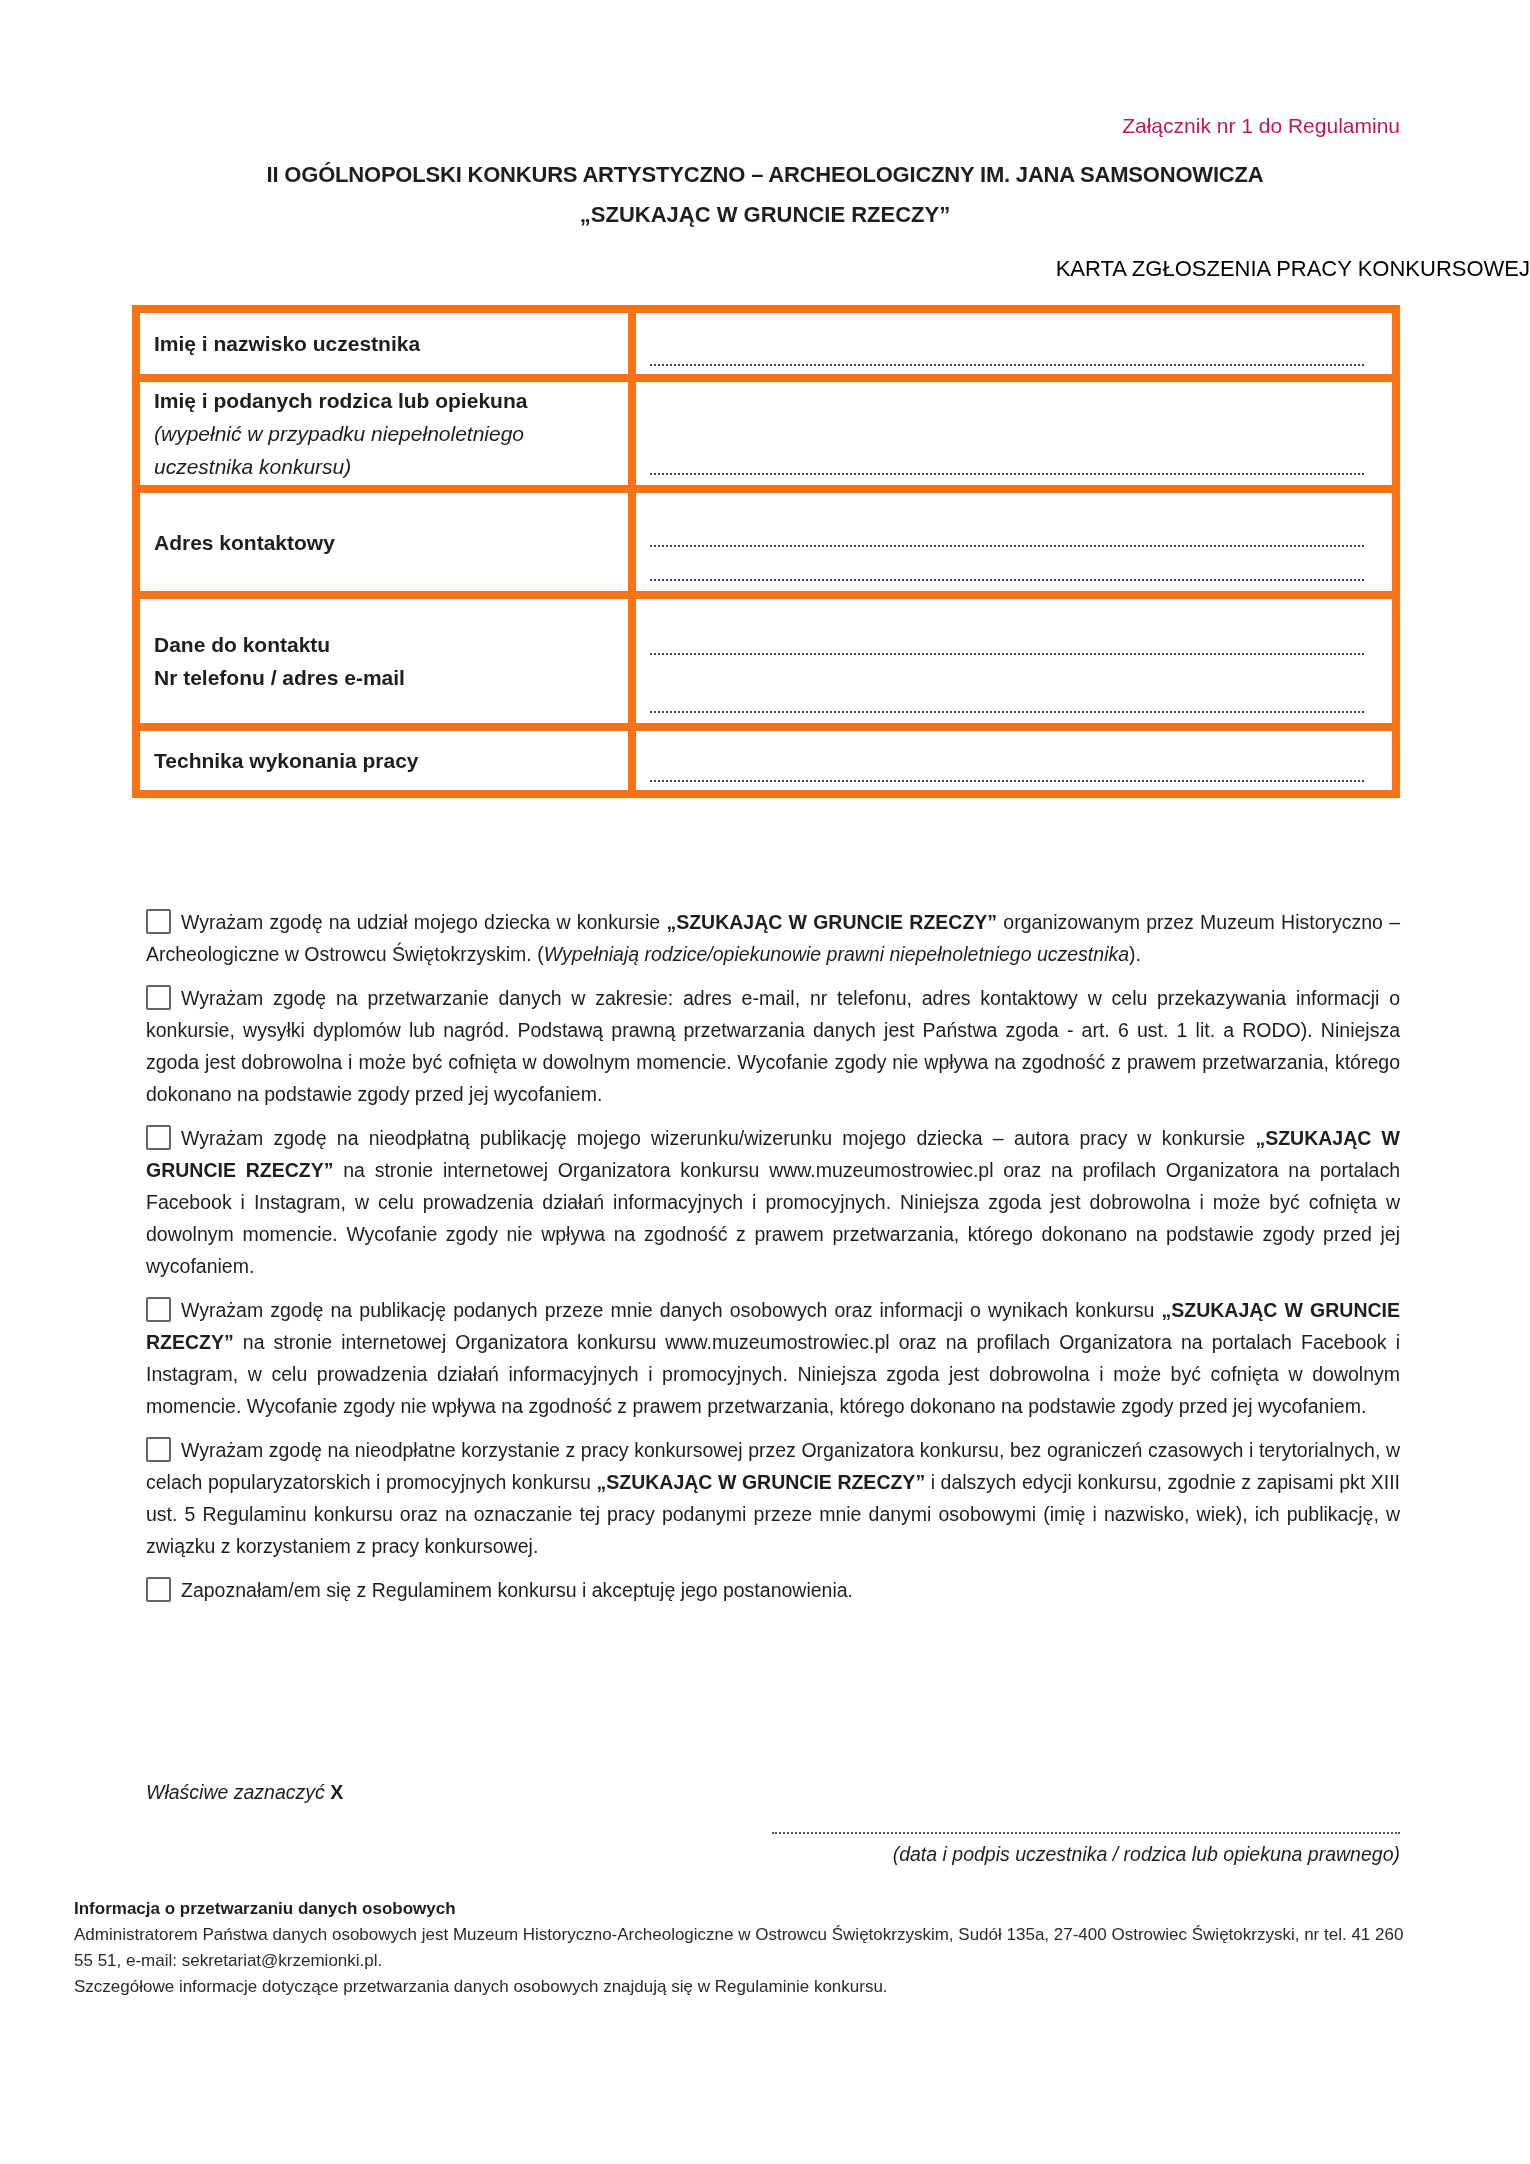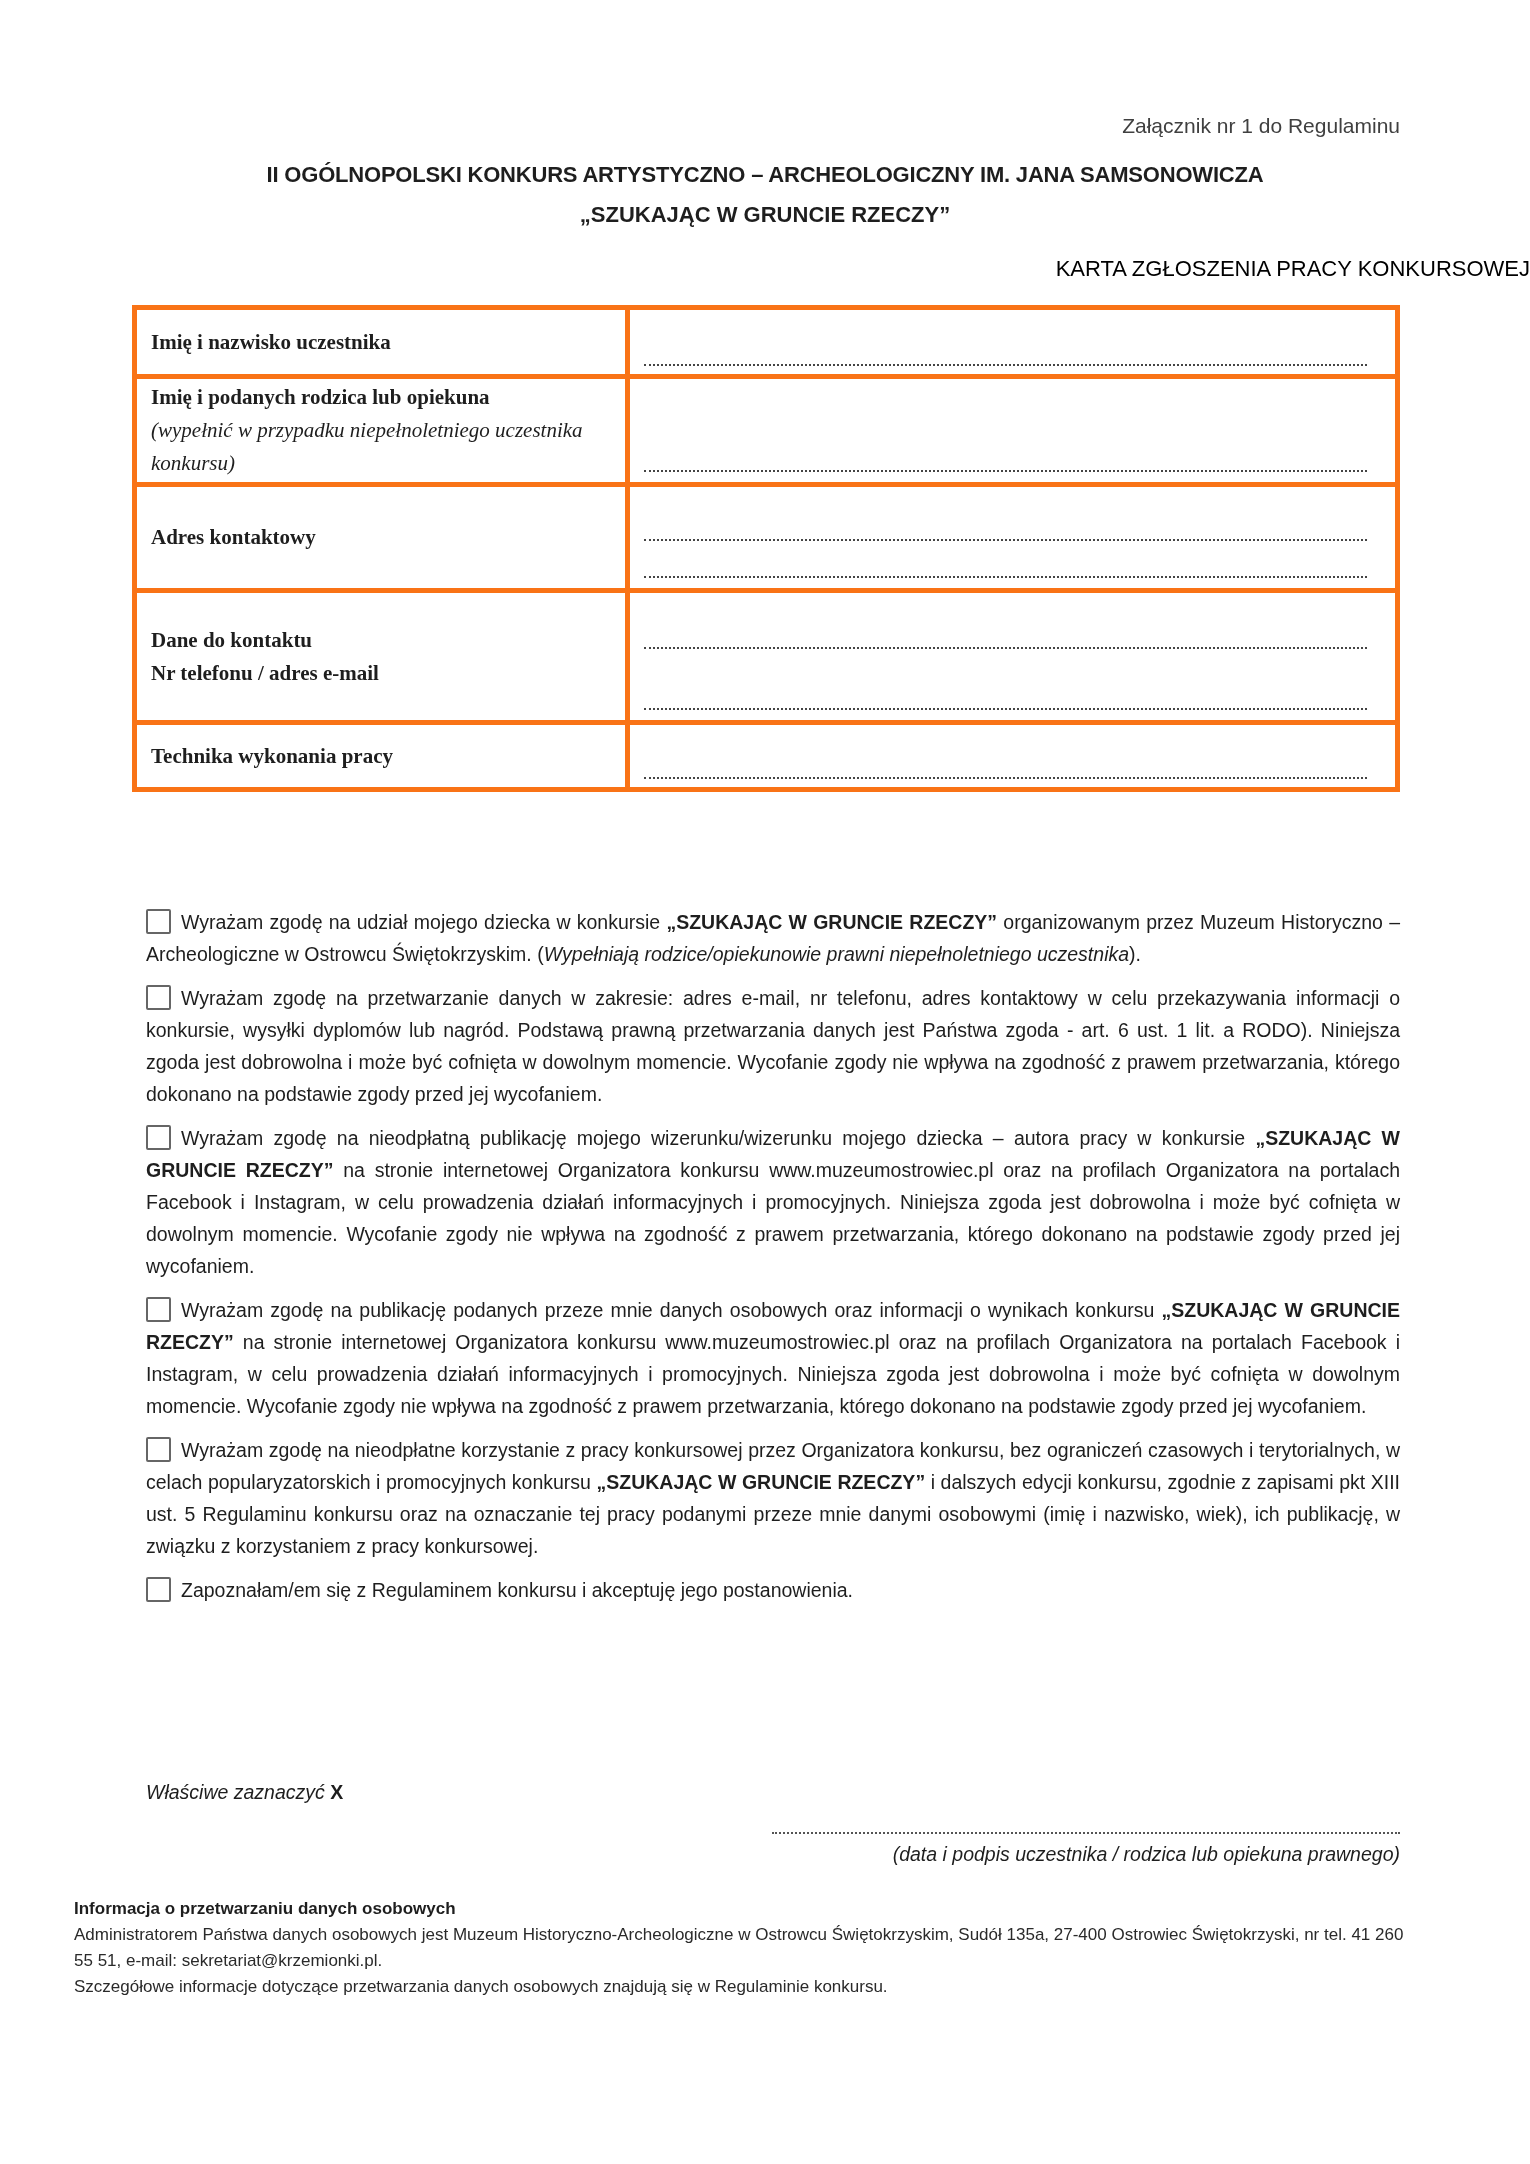--- a/index.html
+++ b/index.html
@@ -1,24 +1,24 @@
 <!DOCTYPE html>
 <html><head>
 <meta charset="utf-8">
 <style>
   html, body { margin: 0; padding: 0; background: #ffffff; }
   body { width: 1530px; height: 2164px; position: relative; font-family: "Liberation Sans", sans-serif; color: #1e1e1e; overflow: hidden; }
   .page { position: absolute; left: 0; top: 0; width: 1530px; height: 2164px; }
-  .annex { position: absolute; right: 130px; top: 114px; font-size: 21px; color: #404040; }
+  .annex { position: absolute; right: 130px; top: 114px; font-size: 21px; color: #be185d; }
   .title1 { position: absolute; left: 0; width: 1530px; top: 162px; text-align: center; font-size: 22px; font-weight: bold; letter-spacing: -0.2px; }
   .title2 { position: absolute; left: 0; width: 1530px; top: 202px; text-align: center; font-size: 22px; font-weight: bold; }
   .title3 { position: absolute; left: 0; width: 1530px; top: 256px; text-align: right; font-size: 22px; color: #000000; }
 
   table.form { position: absolute; left: 132px; top: 305px; width: 1268px; border-collapse: collapse; }
-  table.form td { border: 5px solid #f97316; vertical-align: middle; padding: 2px; font-family: Liberation Serif, serif; }
+  table.form td { border: 8px solid #f97316; vertical-align: middle; padding: 2px; }
   td.lbl { width: 472px; padding-left: 14px !important; font-size: 21px; font-weight: bold; line-height: 33px; }
   td.lbl .it { font-style: italic; font-weight: normal; }
   td.val { position: relative; }
   .dots { position: absolute; left: 14px; right: 28px; border-bottom: 2px dotted #444; height: 0; }
   .catbox { display: flex; align-items: center; font-size: 21px; padding-left: 14px; }
   .cb { display: inline-block; width: 22px; height: 24px; border: 2px solid #666; border-radius: 2px; margin-right: 14px; box-sizing: border-box; background:#fff; cursor: pointer; }
   .catopt { display: flex; align-items: center; margin-right: 100px; }
 
   .consents { position: absolute; left: 146px; top: 906px; width: 1254px; font-size: 19.5px; line-height: 32px; text-align: justify; }
   .consent { margin-bottom: 12px; }

